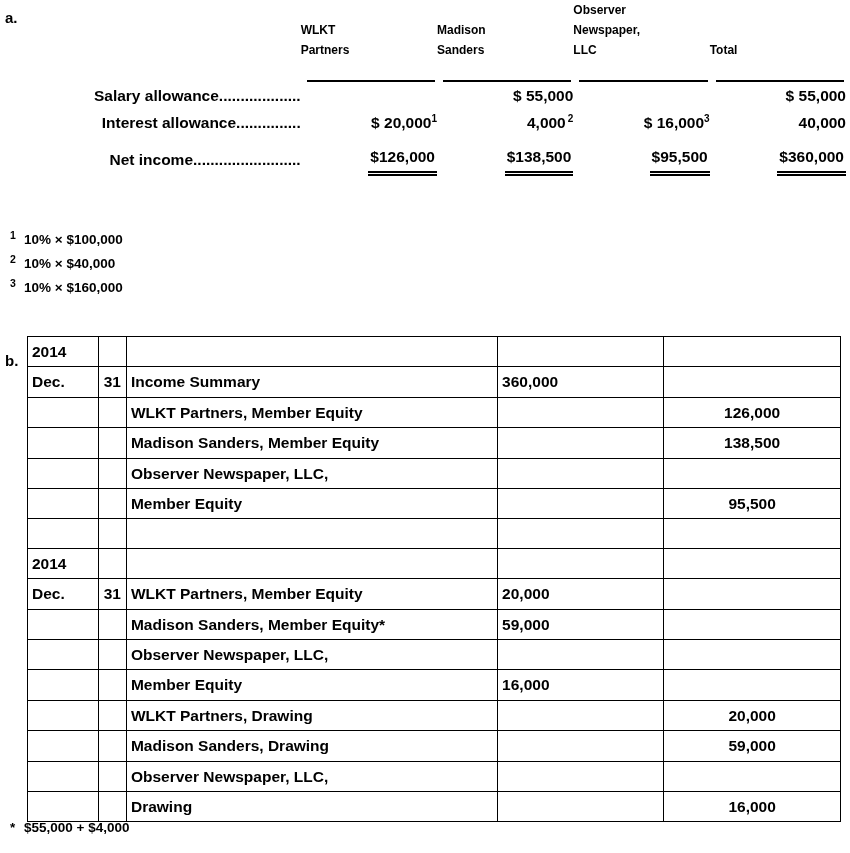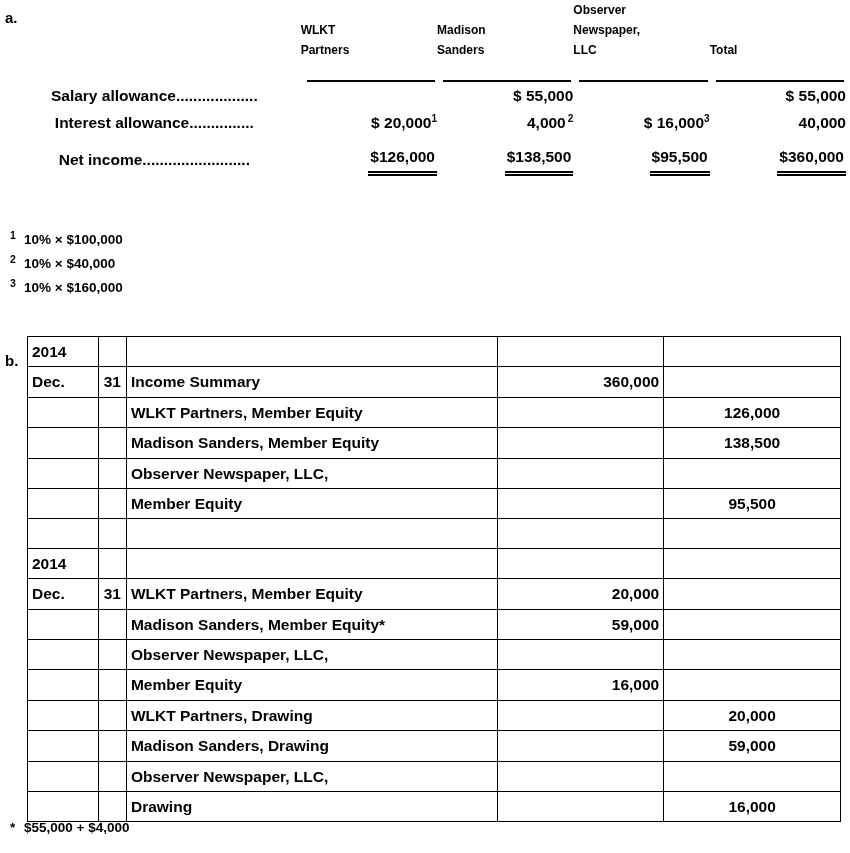--- a/index.html
+++ b/index.html
@@ -41,21 +41,21 @@
     border-collapse: collapse;
     font-size: 15.5px;
     font-weight: bold;
   }
   table.dist td, table.dist th {
     padding: 0;
     border: none;
     vertical-align: bottom;
     white-space: nowrap;
   }
-  .col-label  { width: 292px; text-align: center; }
+  .col-label  { width: 292px; text-align: right; }
   .col-amt    { width: 136px; text-align: right; padding-right: 4px; }
 
   
   .dist thead td {
     text-align: left;
     font-size: 12px;
     font-weight: bold;
     line-height: 20px;
     height: 20px;
   }
@@ -148,21 +148,21 @@
     border: 1.8px solid #000;
     height: 29.4px;
     padding: 0 4px;
     line-height: 29.4px;
     white-space: nowrap;
     overflow: hidden;
   }
   .j-month { width: 60px; text-align: left; padding-left: 6px; }
   .j-day   { width: 24px; text-align: center; padding: 0 1px; }
   .j-desc  { width: 315px; text-align: left; padding-left: 4px; }
-  .j-debit { width: 141px; text-align: right; padding-right: 10px; }
+  .j-debit { width: 141px; text-align: left; padding-right: 10px; }
   .j-credit{ width: 150px; text-align: center; padding-right: 10px; }
 
   .ind0 { padding-left: 4px; }
   .ind1 { padding-left: 24px; }
   .ind2 { padding-left: 42px; }
 
   
   #fn-bottom {
     position: absolute;
     left: 10px;

